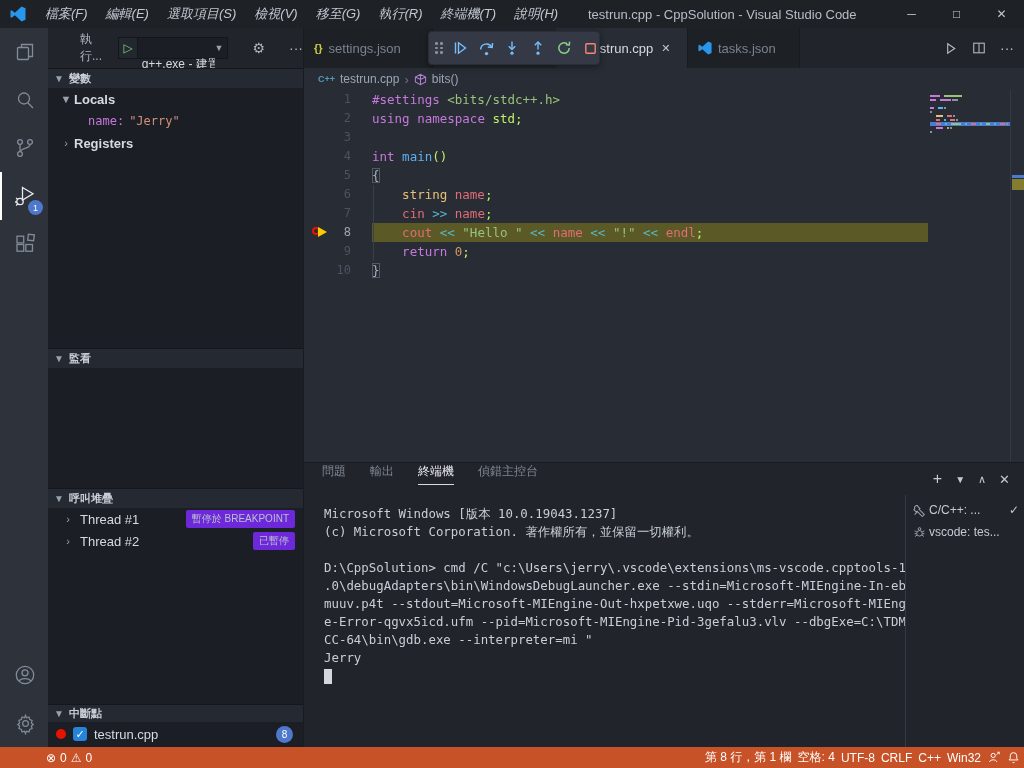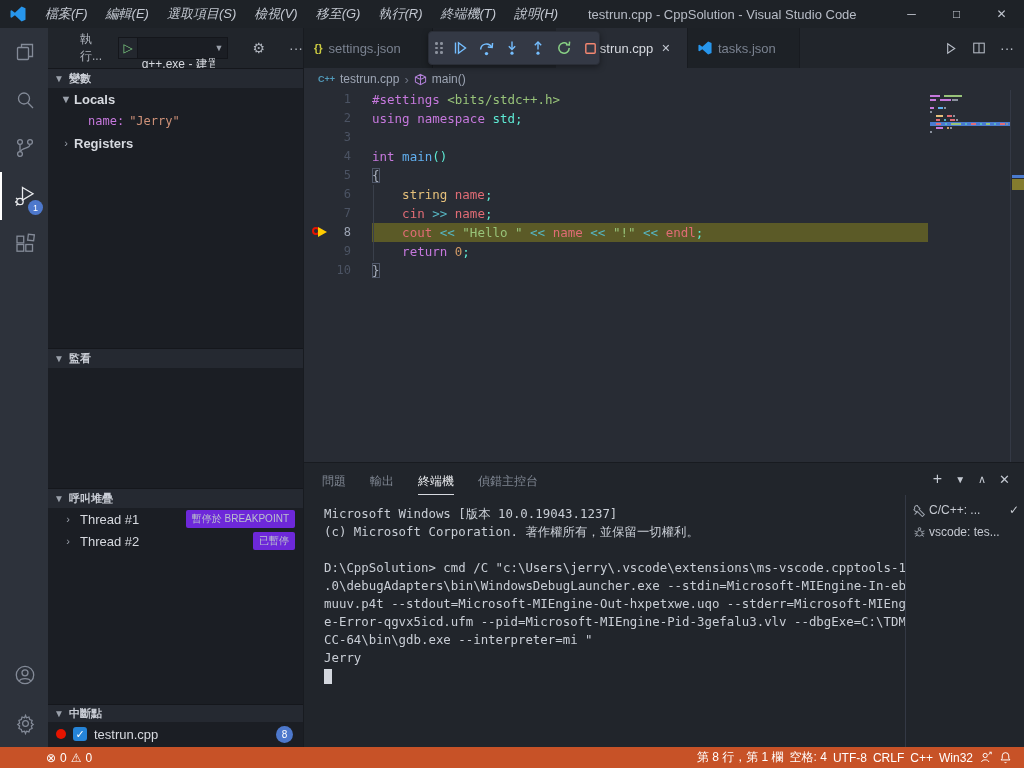--- a/index.html
+++ b/index.html
@@ -91,56 +91,56 @@
   
   .editor { position:relative; height:372px; flex:none; background:#282c34; overflow:hidden; }
   .code-row { display:flex; height:19px; line-height:19px; font-family:"DejaVu Sans Mono",monospace;
     font-size:12.5px; }
   .gutter-cell { position:relative; width:68px; flex:none; text-align:right; padding-right:21px;
     color:#4b5363; font-size:12px; }
   .code-row.current .gutter-cell { color:#9da5b4; }
   .code-cell { position:relative; flex:1; white-space:pre; color:#abb2bf; }
   .code-row.current .code-cell { background:#5b5a27; margin-right:96px; }
   .tk-kw{color:#c678dd} .tk-ty{color:#e5c07b} .tk-vr{color:#e06c75} .tk-op{color:#56b6c2}
-  .tk-str{color:#98c379} .tk-fn{color:#61afef} .tk-num{color:#d19a66} .tk-pl{color:#5eead4}
+  .tk-str{color:#98c379} .tk-fn{color:#61afef} .tk-num{color:#d19a66} .tk-pl{color:#bef264}
   .tk-plb{color:#abb2bf; outline:1px solid #50586a; outline-offset:-1px;}
   .iguide { position:absolute; left:0.5px; top:0; width:1px; height:100%; background:#3a404b; }
   .bp-wrap { position:absolute; left:8px; top:0; width:18px; height:19px; }
   .bp-ring { position:absolute; left:0; top:4px; width:8px; height:8px; border:2px solid #e51400; border-radius:50%; }
   .bp-arrow { position:absolute; left:6px; top:4px; width:0; height:0; border-top:5.5px solid transparent;
     border-bottom:5.5px solid transparent; border-left:9px solid #ffcc00; }
   .minimap { position:absolute; right:14px; top:4px; width:80px; }
   .mm-row { position:relative; height:4px; }
   .mm-row.current { background:#4a7bd0; }
   .mm-tok { position:absolute; top:1px; height:2px; }
   .overview-ruler { position:absolute; right:0; top:0; bottom:0; width:14px; border-left:1px solid #343945; }
   .ov-mark { position:absolute; left:1px; right:0; }
 
   
   .panel { flex:1; background:#21252b; border-top:1px solid #181b20; display:flex; flex-direction:column; }
-  .panel-head { height:32px; flex:none; position:relative; display:flex; align-items:flex-end; padding-left:18px; }
+  .panel-head { height:32px; flex:none; position:relative; display:flex; align-items:flex-start; padding-left:18px; }
   .panel-tab { margin-right:24px; font-size:12px; color:#7f8692; padding-bottom:4px; border-bottom:1px solid transparent; }
   .panel-tab.active { color:#e8eaed; border-bottom-color:#d7dae0; }
   .panel-actions { position:absolute; right:14px; top:0; height:32px; display:flex; align-items:center;
     gap:13px; color:#c5cad3; font-size:13px; }
   .panel-body { flex:1; display:flex; overflow:hidden; }
   .terminal { flex:1; padding:10px 0 0 20px; font-family:"DejaVu Sans Mono",monospace; font-size:12.4px;
     line-height:18px; color:#c9ced6; white-space:pre; overflow:hidden; }
   .term-cursor { width:8px; height:15px; background:#d3d7de; margin-top:2px; }
   .term-list { width:119px; flex:none; border-left:1px solid #343945; padding-top:4px; }
   .tl-row { height:22px; display:flex; align-items:center; padding:0 5px 0 7px; font-size:12px; color:#c6cad2; }
   .tl-ico { width:16px; color:#9aa0aa; font-size:12px; flex:none; display:flex; align-items:center; }
   .tl-label { flex:1; white-space:nowrap; overflow:hidden; }
   .tl-check { color:#c8ccd2; font-size:12px; }
 
   
   .statusbar { position:absolute; left:0; right:0; bottom:0; height:21px; background:#c75227; color:#fff;
     font-size:12px; display:flex; align-items:center; z-index:30; }
   .sb-left { display:flex; align-items:center; padding-left:46px; gap:14px; }
-  .sb-right { margin-left:auto; display:flex; align-items:center; gap:6px; padding-right:12px; }
+  .sb-right { margin-left:auto; display:flex; align-items:center; gap:6px; padding-right:4px; }
   .sb-item { display:flex; align-items:center; gap:4px; white-space:nowrap; }
   .sb-ico { font-size:12px; }
 </style>
 </head>
 <body>
 
 <div class="window">
 
   <div class="titlebar">
     <div class="logo-wrap">
@@ -375,21 +375,21 @@
       </div>
     </div>
 
     <div class="breadcrumb">
       <span class="ico-cpp">C++</span>
       <span>testrun.cpp</span>
       <span class="bc-sep">›</span>
       <svg width="13" height="13" viewBox="0 0 14 14">
           <path d="M7 1.5 L12.5 4.3 V9.7 L7 12.5 L1.5 9.7 V4.3 Z M7 1.5 V7 M1.5 4.3 L7 7 L12.5 4.3 M7 12.5 V7" fill="none" stroke="#b180d7" stroke-width="1.1"></path>
         </svg>
-      <span>main()</span>
+      <span>bits()</span>
     </div>
 
     <div class="editor">
       <div id="code-lines">
           <div class="code-row">
             <span class="gutter-cell">1</span>
             <span class="code-cell"><span class="tk-kw">#settings</span><span class="tk-pl"> </span><span class="tk-str">&lt;bits/stdc++.h&gt;</span></span>
           </div>
           <div class="code-row">
             <span class="gutter-cell">2</span>

